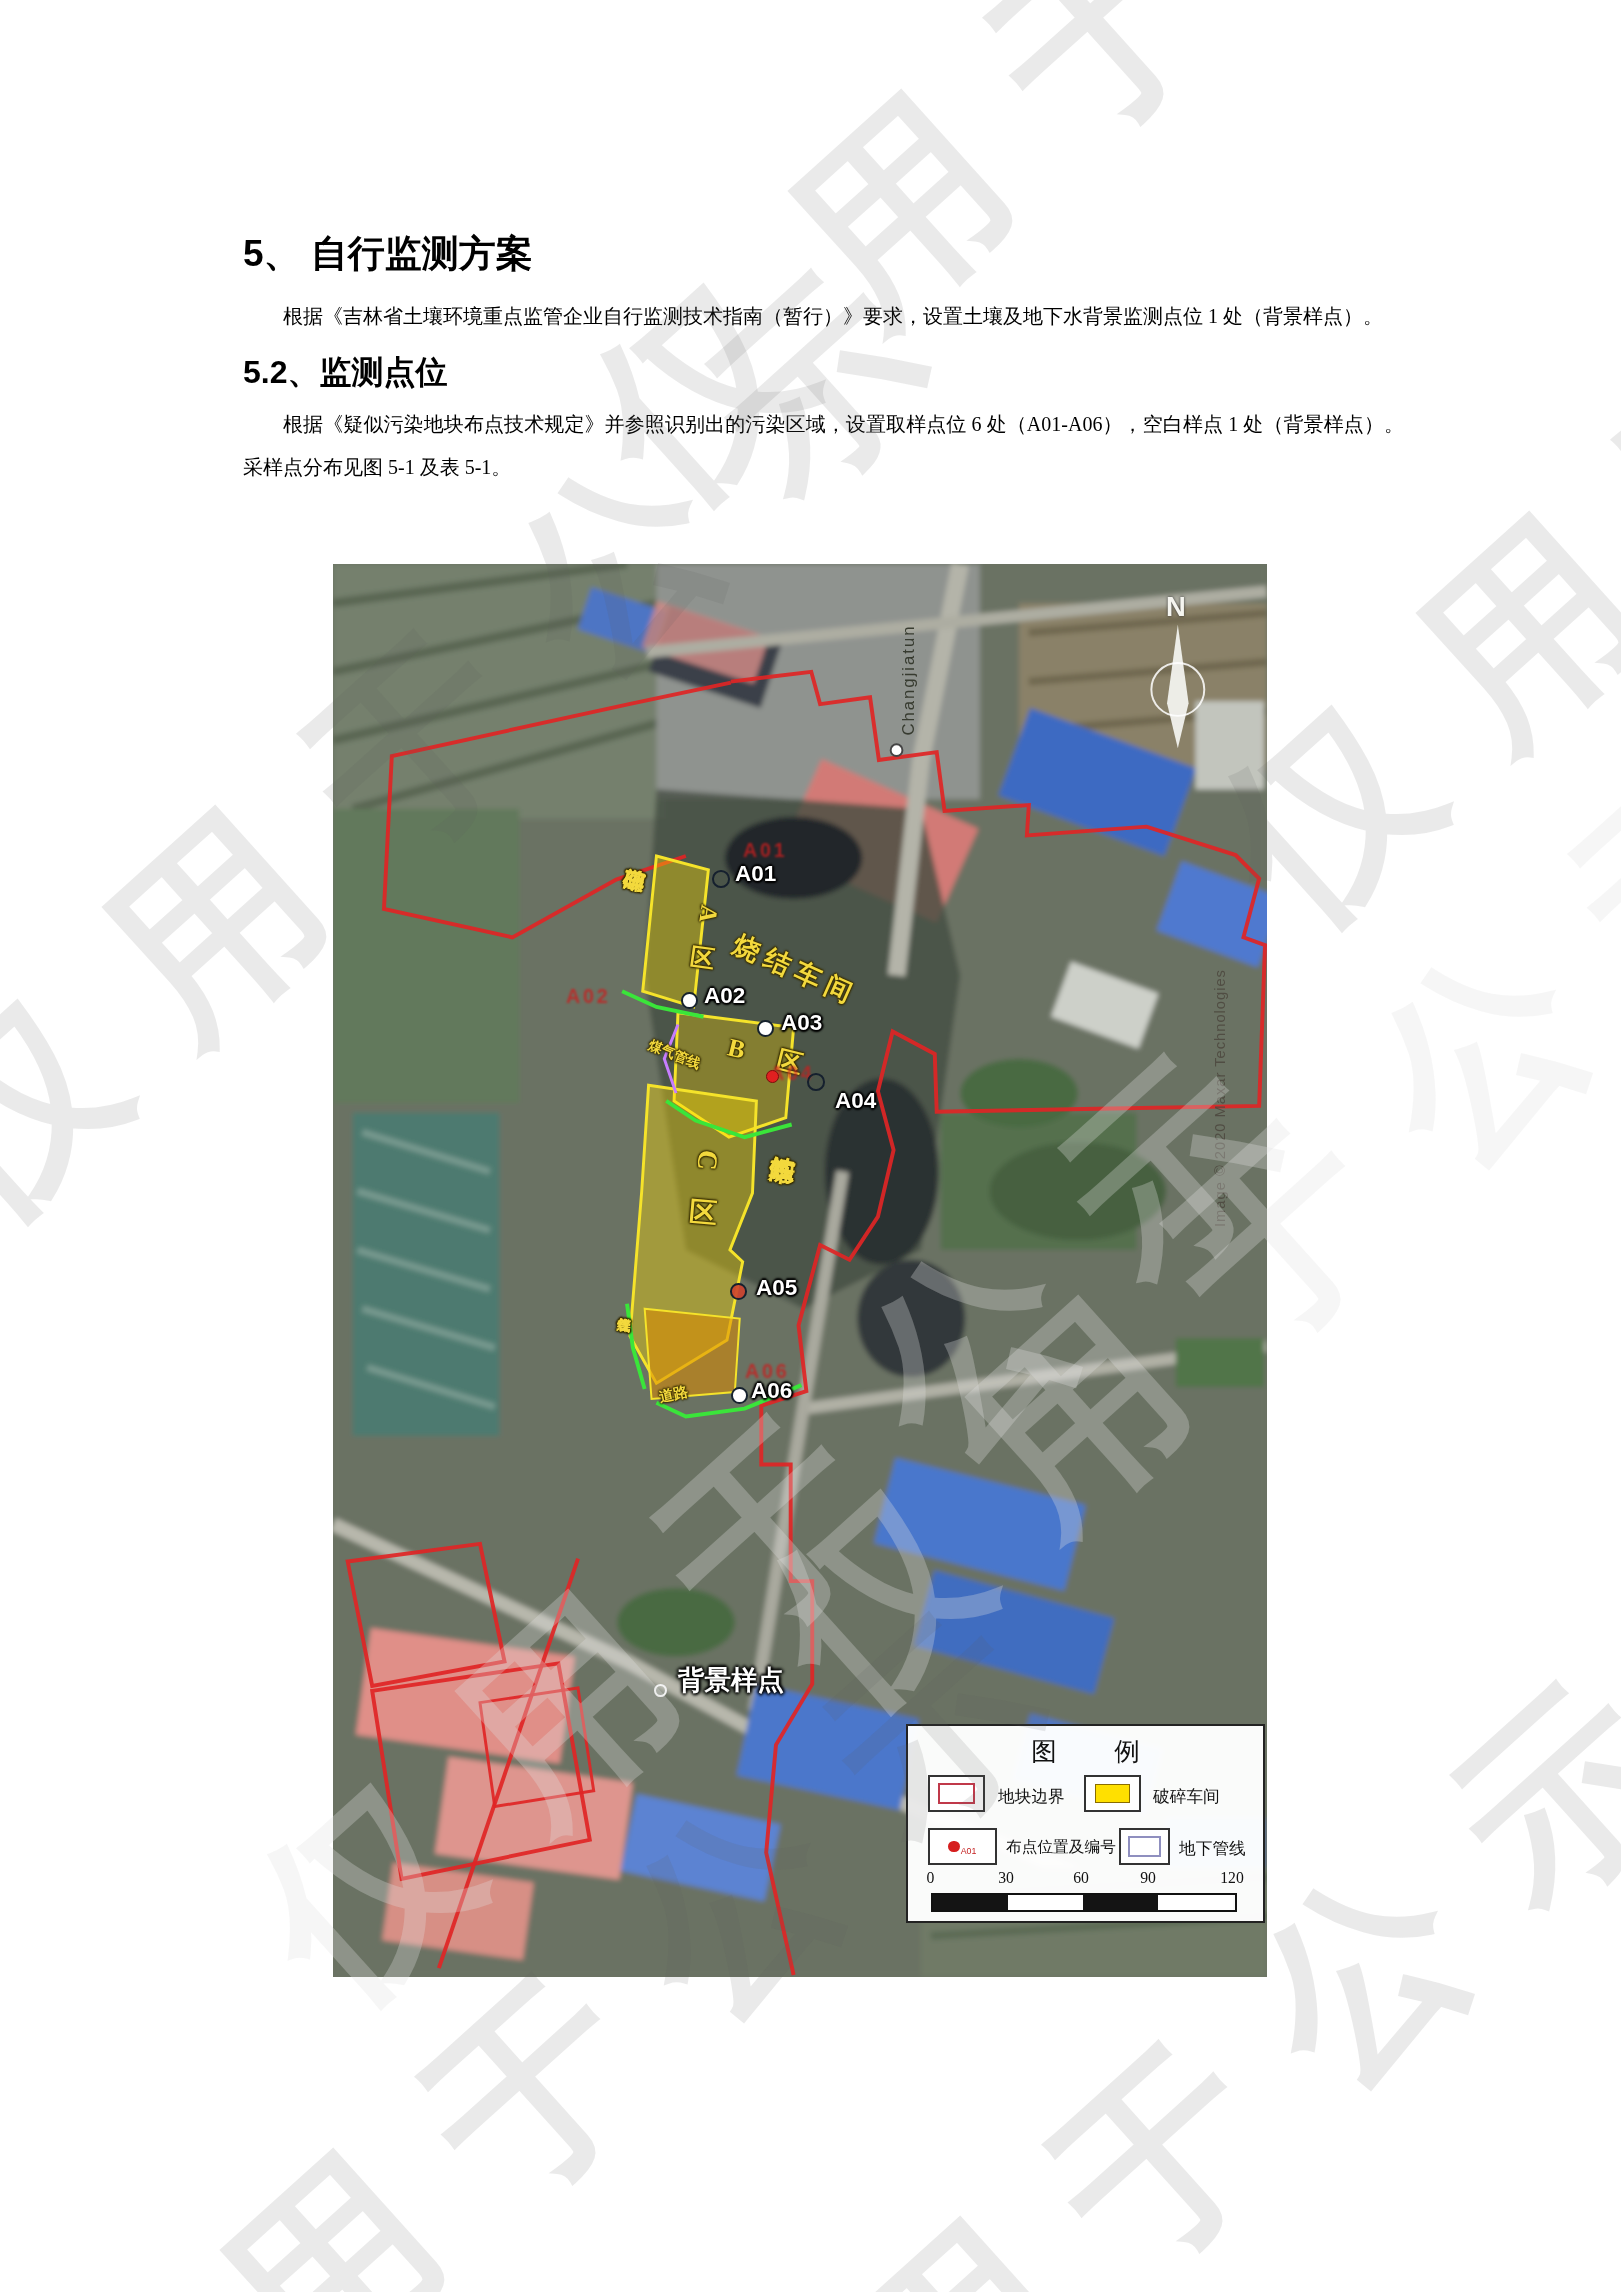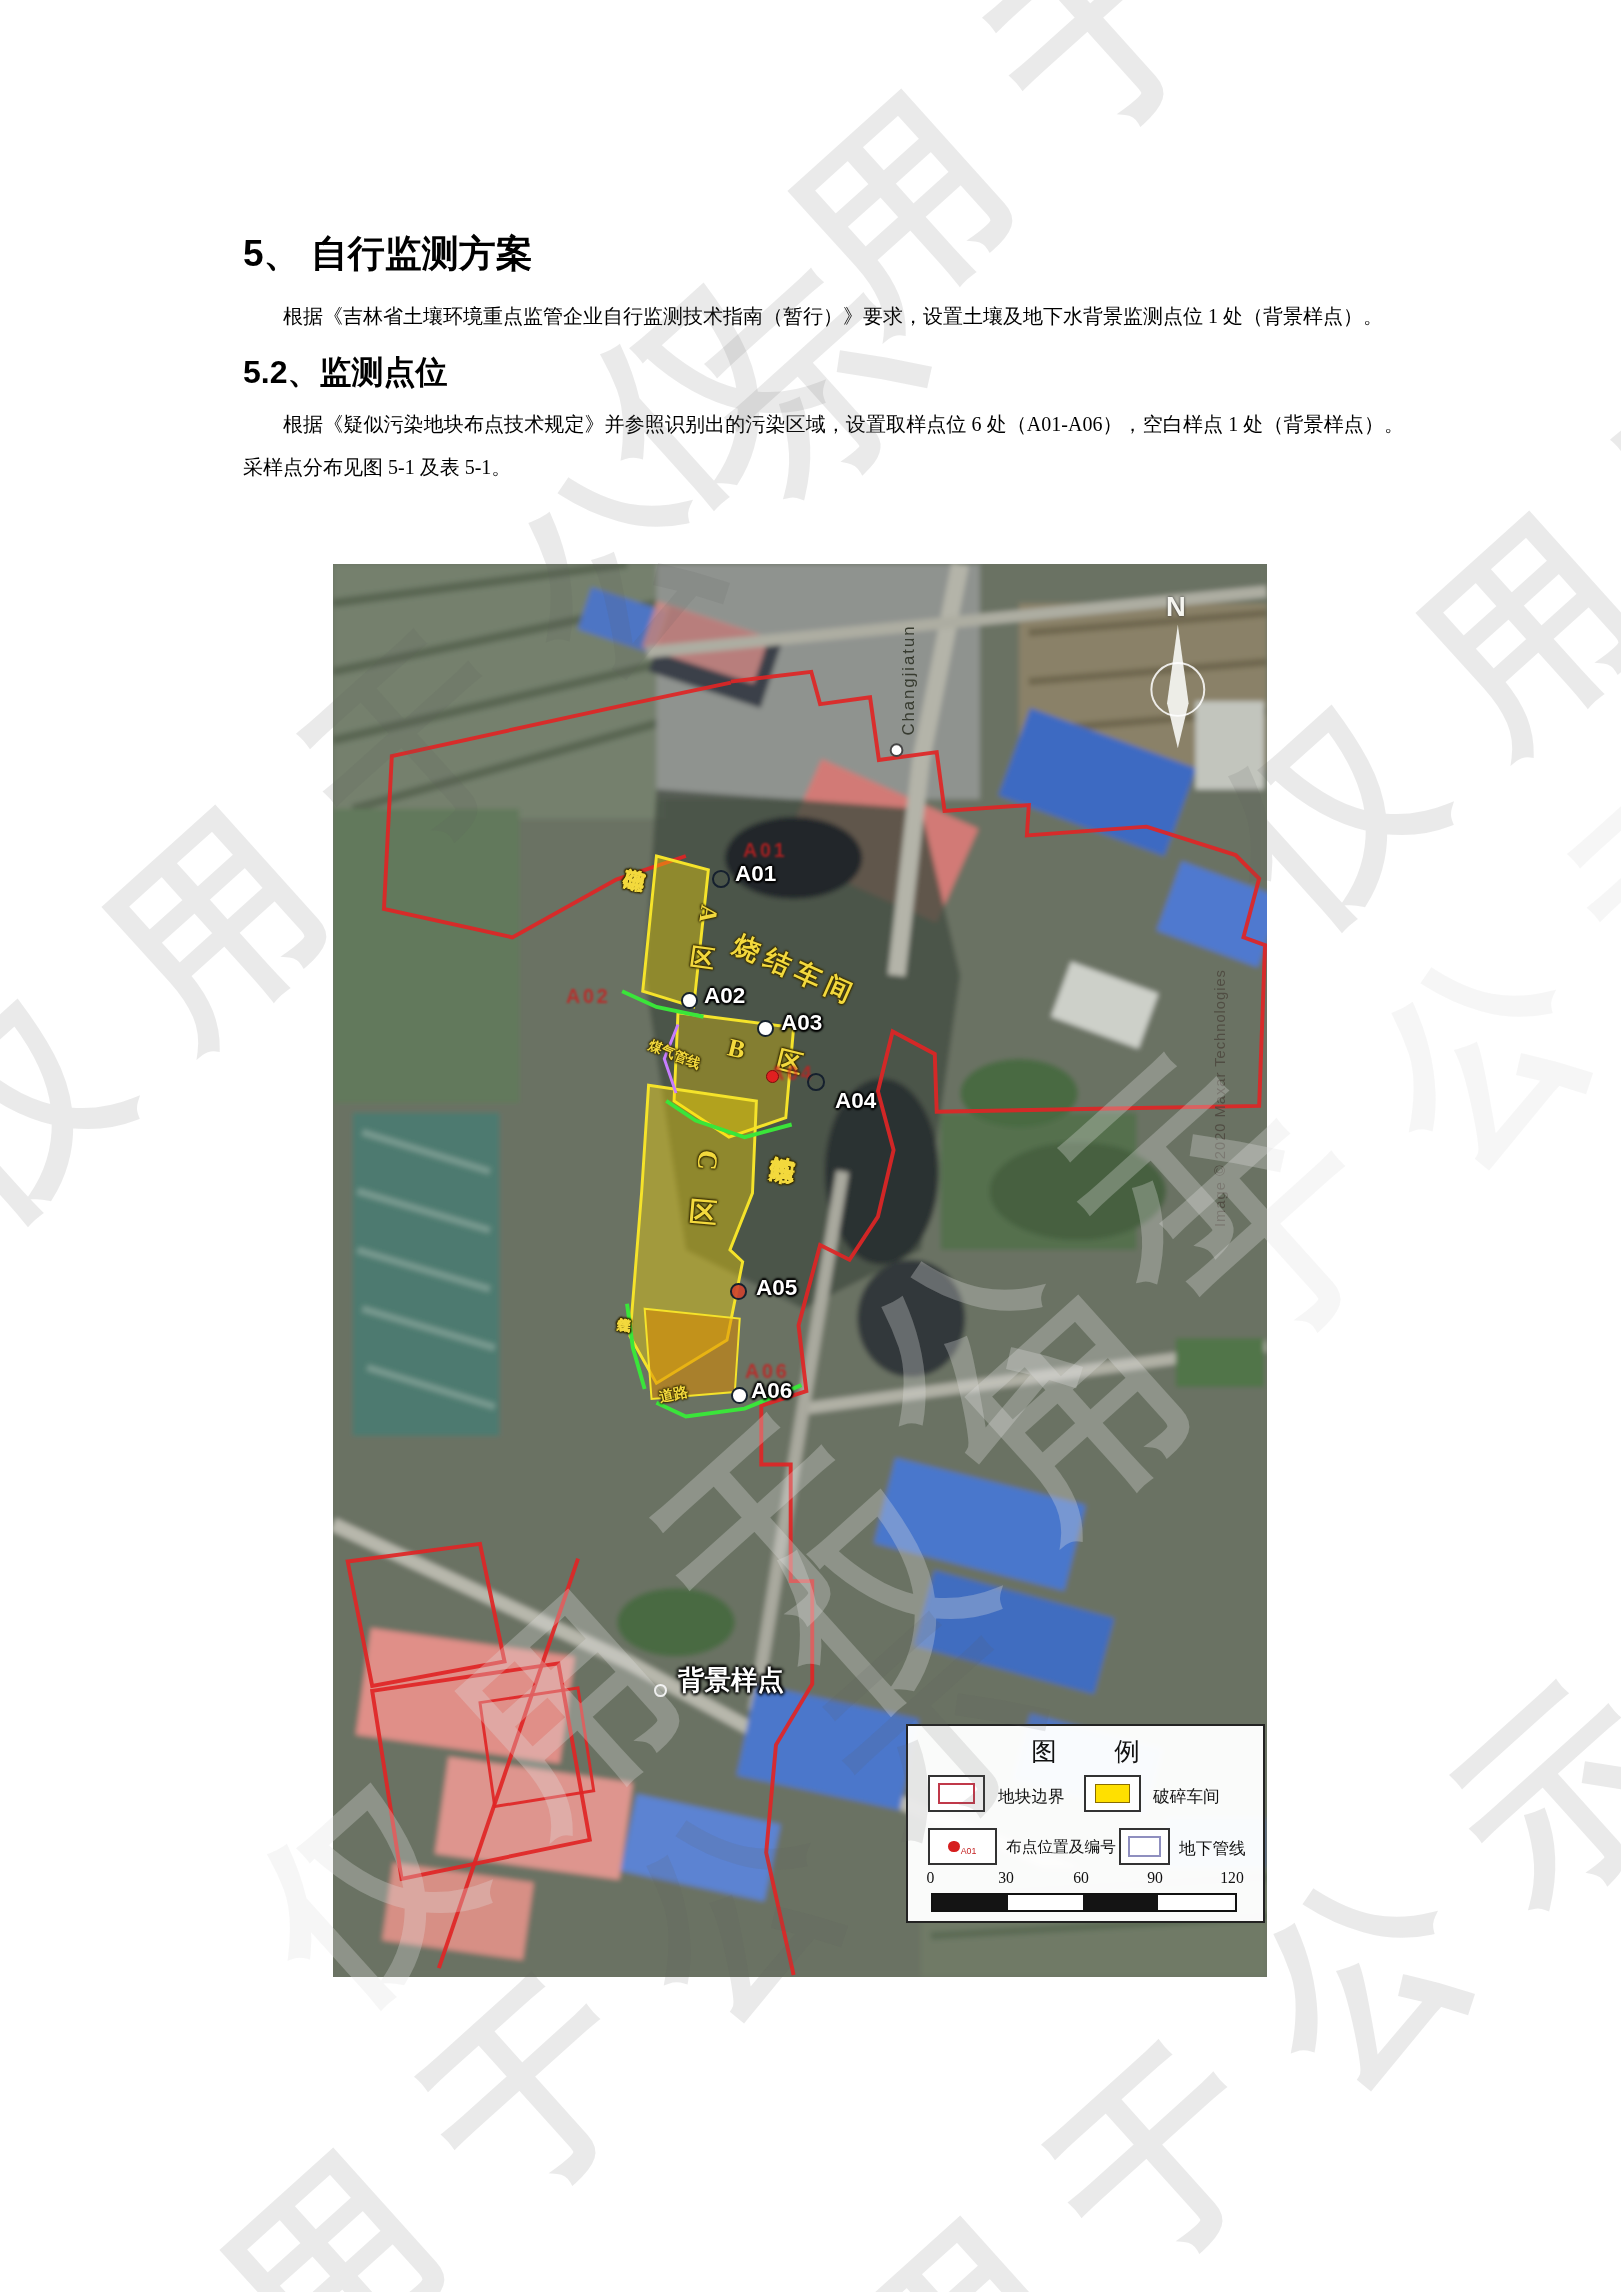--- a/index.html
+++ b/index.html
@@ -230,21 +230,21 @@
       <span class="lg-label" style="left:98px;top:111px;font-size:15.7px;">布点位置及编号</span>
 
       <div class="lg-sym" style="left:211px;top:102px;width:51px;">
           <div class="lg-inner-purple"></div>
         </div>
       <span class="lg-label" style="left:271px;top:111px;">地下管线</span>
 
       <span class="lg-tick" style="left:22.5px;">0</span>
       <span class="lg-tick" style="left:98px;">30</span>
       <span class="lg-tick" style="left:173px;">60</span>
-      <span class="lg-tick" style="left:247px;font-family:Liberation Serif, serif;">90</span>
+      <span class="lg-tick" style="left:240px;font-family:Liberation Serif, serif;">90</span>
       <span class="lg-tick" style="left:324px;">120</span>
       <div class="lg-bar">
         <div class="s s-b"></div>
           <div class="s s-w"></div>
           <div class="s s-b"></div>
           <div class="s s-w"></div>
       </div>
     </div>
   </div>
 </div>

